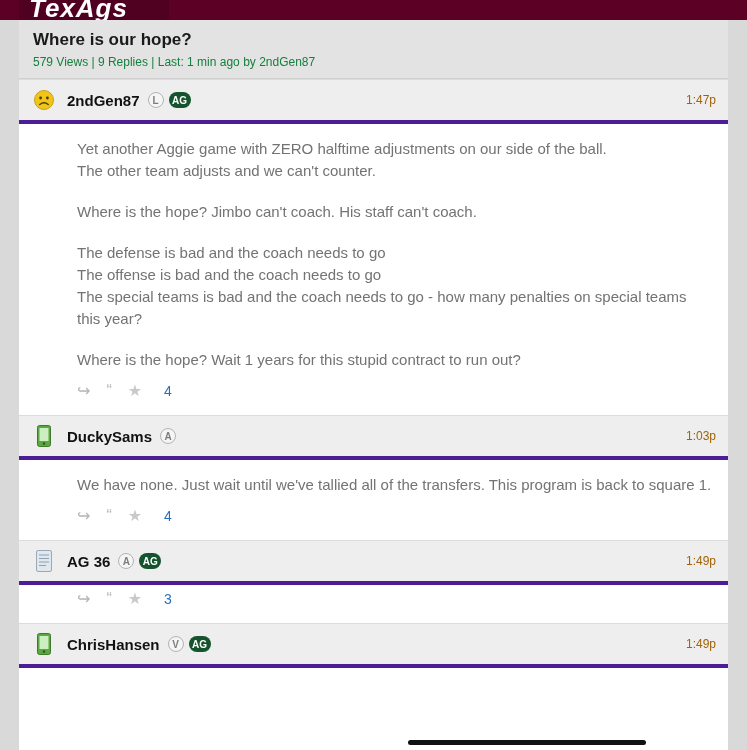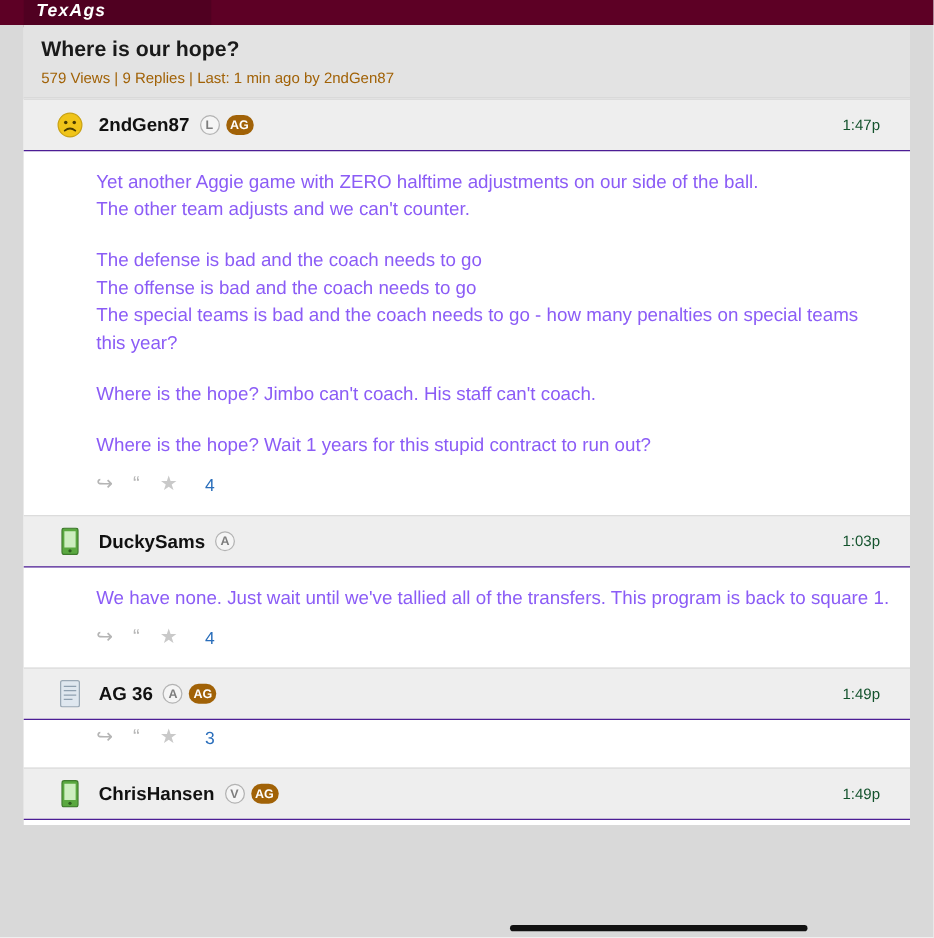--- a/index.html
+++ b/index.html
@@ -27,60 +27,60 @@
     position: absolute;
     top: 0; left: 19px;
     width: 150px;
     height: 24px;
     background: #500021;
     border-radius: 0 0 3px 3px;
     overflow: hidden;
   }
   .logo-text {
     color: #ffffff;
-    font-size: 14px;
+    font-size: 26px;
     font-weight: bold;
     font-style: italic;
     letter-spacing: 1px;
     line-height: 16px;
     margin-left: 10px;
     white-space: nowrap;
   }
   .page {
     position: absolute;
     top: 20px; left: 19px;
     width: 709px;
-    height: 640px;
+    height: 730px;
     background: #ffffff;
   }
   
   .thread-head {
     background: #e3e3e3;
     padding: 10px 14px 9px 14px;
     border-bottom: 1px solid #cfcfcf;
   }
   .thread-title {
     font-size: 17px;
     font-weight: bold;
     color: #1a1a1a;
     margin: 0 0 5px 0;
   }
   .thread-meta {
     font-size: 12px;
-    color: #a16207;
+    color: #15803d;
   }
   
   .post { background: #ffffff; }
   .post-head {
     display: flex;
     align-items: center;
     background: #eeeeee;
     border-top: 1px solid #dcdcdc;
-    border-bottom: 1px solid #4c1d95;
-    padding: 7px 24px;
+    border-bottom: 4px solid #4c1d95;
+    padding: 7px 12px;
     height: 26px;
     box-sizing: content-box;
   }
   .avatar {
     width: 26px;
     height: 26px;
     flex: 0 0 26px;
     display: flex;
     align-items: center;
     justify-content: center;
@@ -108,36 +108,36 @@
     height: 16px;
     margin-right: 5px;
     box-sizing: border-box;
   }
   .badge.plain {
     border: 1px solid #b3b3b3;
     color: #7d7d7d;
     background: #f5f5f5;
   }
   .badge.ag {
-    background: #a16207;
+    background: #14532d;
     color: #ffffff;
     width: 22px;
     border-radius: 9px;
     font-size: 10px;
   }
   .timestamp {
     margin-left: auto;
     font-size: 12px;
-    color: #14532d;
+    color: #a16207;
   }
   .post-body {
     padding: 14px 16px 6px 58px;
     font-size: 15px;
     line-height: 22px;
-    color: #8b5cf6;
+    color: #737373;
   }
   .post-body p { margin: 0 0 19px 0; }
   .post-body p.tight { margin: 0; }
   .post-actions {
     display: flex;
     align-items: center;
     padding: 6px 16px 16px 58px;
     gap: 16px;
     color: #b0b0b0;
   }
@@ -195,24 +195,24 @@
           </svg>
         </div>
         <div class="username">2ndGen87</div>
         <div class="badge plain">L</div>
         <div class="badge ag">AG</div>
         <div class="timestamp">1:47p</div>
       </div>
       <div class="post-body">
         <p style="white-space:pre-line">Yet another Aggie game with ZERO halftime adjustments on our side of the ball.
 The other team adjusts and we can't counter.</p>
+        <p>Where is the hope? Jimbo can't coach. His staff can't coach.</p>
         <p style="white-space:pre-line">The defense is bad and the coach needs to go
 The offense is bad and the coach needs to go
 The special teams is bad and the coach needs to go - how many penalties on special teams this year?</p>
-        <p>Where is the hope? Jimbo can't coach. His staff can't coach.</p>
         <p class="tight">Where is the hope? Wait 1 years for this stupid contract to run out?</p>
       </div>
       <div class="post-actions">
         <span class="act">
             <span class="arrow-icon">↩</span>
           </span>
         <span class="act">“</span>
         <span class="act star">★</span>
         <span class="likecount">4</span>
       </div>

